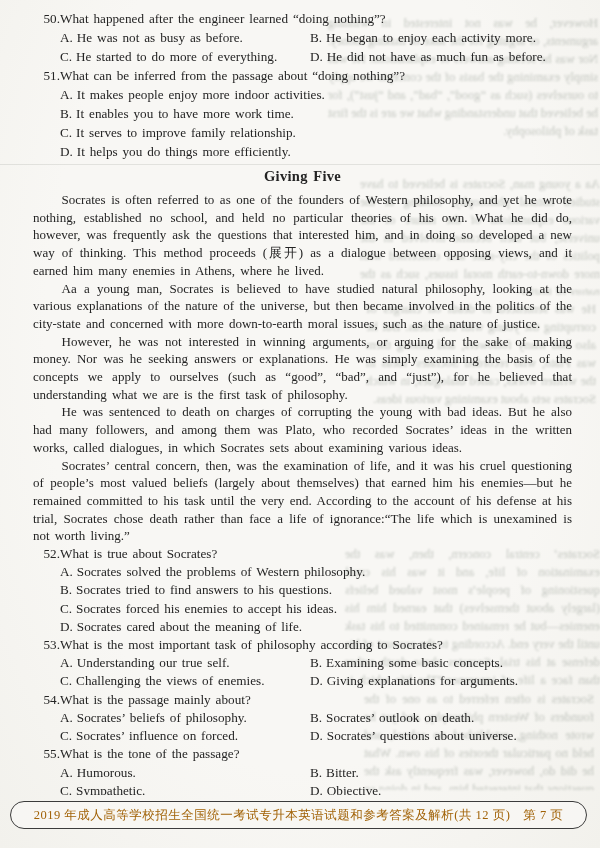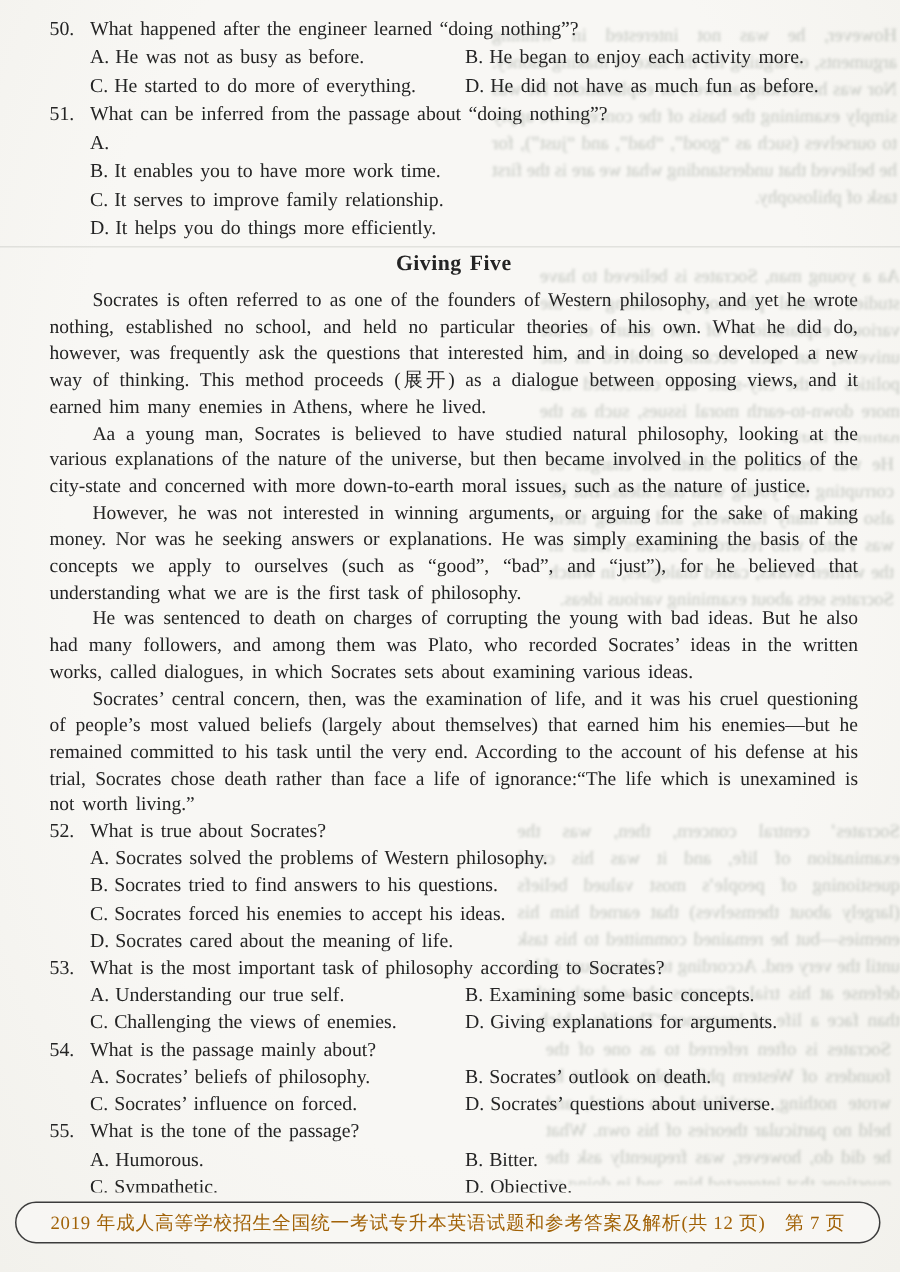--- a/index.html
+++ b/index.html
@@ -44,21 +44,21 @@
     left:33px;right:28px;top:9px;
     height:786px;
     overflow:hidden;
     z-index:1;
     font-size:13.2px;
     word-spacing:1.6px;
   }
   .question{line-height:19px;}
   .question.tight{line-height:18.2px;}
   .q-line{display:flex;}
-  .q-num{flex:0 0 27px;}
+  .q-num{flex:0 0 27px;text-align:right;}
   .q-text{flex:1;}
   .opts{padding-left:27px;}
   .opt{display:flex;}
   .opt .ol{margin-right:4px;}
   .opts.two-col{
     display:grid;
     grid-template-columns:250px 1fr;
   }
   .passage-heading{
     text-align:center;
@@ -131,20 +131,21 @@
     </div>
 
     <div class="question">
       <div class="q-line">
         <span class="q-num">51.</span>
         <span class="q-text">What can be inferred from the passage about “doing nothing”?</span>
       </div>
       <div class="opts">
         <div class="opt">
             <span class="ol">A.</span>
+            <span>It makes people enjoy more indoor activities.</span>
           </div>
         <div class="opt">
             <span class="ol">B.</span>
             <span>It enables you to have more work time.</span>
           </div>
         <div class="opt">
             <span class="ol">C.</span>
             <span>It serves to improve family relationship.</span>
           </div>
         <div class="opt">

